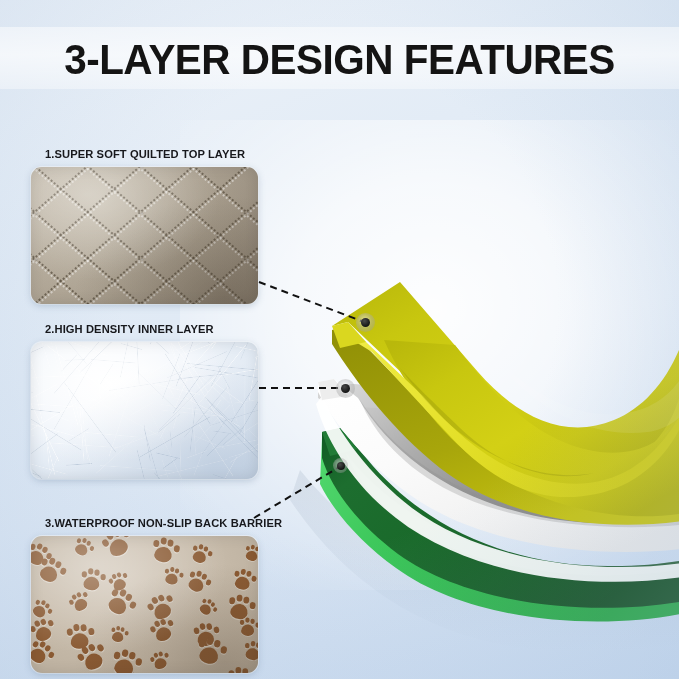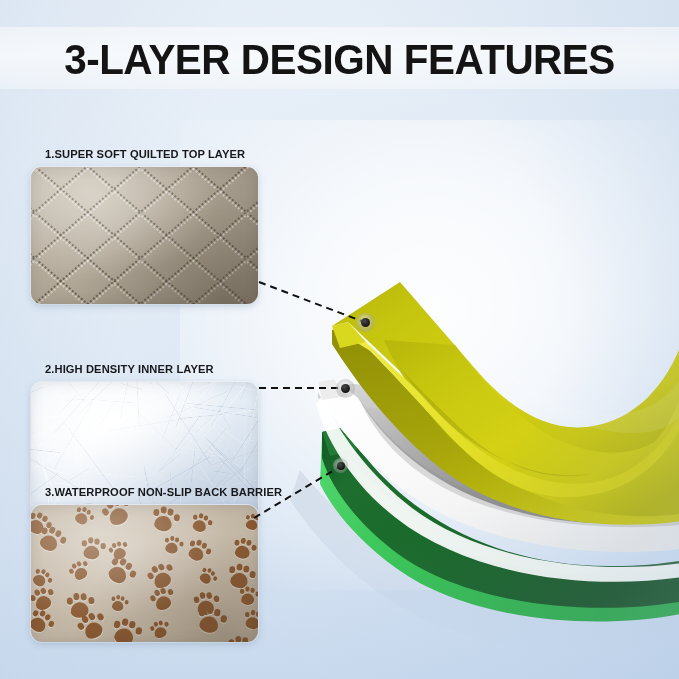--- a/index.html
+++ b/index.html
@@ -322,21 +322,21 @@
             <div class="q-line" style="top:332px;transform:rotate(-41deg);"></div>
             <div class="q-line b" style="top:332px;transform:rotate(-41deg);"></div>
             <div class="q-line" style="top:378px;transform:rotate(-41deg);"></div>
             <div class="q-line b" style="top:378px;transform:rotate(-41deg);"></div>
           </div>
         <div class="quilt-sheen"></div>
       </div>
     </div>
   </div>
 
-  <div class="thumb-block" style="left:31px;top:323px;margin-top:40px;">
+  <div class="thumb-block" style="left:31px;top:323px;">
     <div class="thumb-label">2.HIGH DENSITY INNER LAYER</div>
     <div class="thumb">
       <div class="fabric-fibre">
         <div class="fibres" id="fibreLines">
             <div class="fib l" style="left:68.91432464537878px;top:115.36954325408189px;width:70.85523885993996px;transform:rotate(195.4260977708856deg);opacity:0.70;"></div>
             <div class="fib l" style="left:200.52450415237087px;top:23.56085926460142px;width:44.19620117181735px;transform:rotate(254.84448720460964deg);opacity:0.38;"></div>
             <div class="fib" style="left:164.65557992675136px;top:64.22121927338709px;width:82.56812748432539px;transform:rotate(290.66723514845deg);opacity:0.63;"></div>
             <div class="fib l" style="left:229.25542306120295px;top:103.93025975857407px;width:63.062796471204045px;transform:rotate(207.87578499311383deg);opacity:0.85;"></div>
             <div class="fib" style="left:80.506369625454px;top:40.369530003689945px;width:76.60196689544337px;transform:rotate(119.61057454329476deg);opacity:0.51;"></div>
             <div class="fib l" style="left:95.68689330745809px;top:33.077212298790556px;width:83.60831891168296px;transform:rotate(200.65345022857815deg);opacity:0.83;"></div>
@@ -485,21 +485,21 @@
             <div class="fib" style="left:42.51600033255108px;top:70.94505945730258px;width:69.96111623289116px;transform:rotate(311.0427061799181deg);opacity:0.65;"></div>
             <div class="fib l" style="left:196.7212649978331px;top:69.53387905356189px;width:86.40759847239013px;transform:rotate(239.1815595138732deg);opacity:0.62;"></div>
             <div class="fib" style="left:74.08016327958562px;top:36.869493330302404px;width:20.16782315269477px;transform:rotate(177.9620263250368deg);opacity:0.56;"></div>
             <div class="fib" style="left:195.6616442863185px;top:76.83701343687112px;width:80.09965746947549px;transform:rotate(45.99303158279184deg);opacity:0.79;"></div>
           </div>
         <div class="fibre-sheen"></div>
       </div>
     </div>
   </div>
 
-  <div class="thumb-block" style="left:31px;top:486px;">
+  <div class="thumb-block" style="left:31px;top:517px;">
     <div class="thumb-label">3.WATERPROOF NON-SLIP BACK BARRIER</div>
     <div class="thumb">
       <div class="fabric-paw">
         <div class="paws" id="pawField">
             <div class="paw" style="left:-6.0px;top:8.4px;transform:rotate(23deg) scale(1.03);">
               <span class="pad"></span>
               <span class="toe t1"></span>
               <span class="toe t2"></span>
               <span class="toe t3"></span>
               <span class="toe t4"></span>

